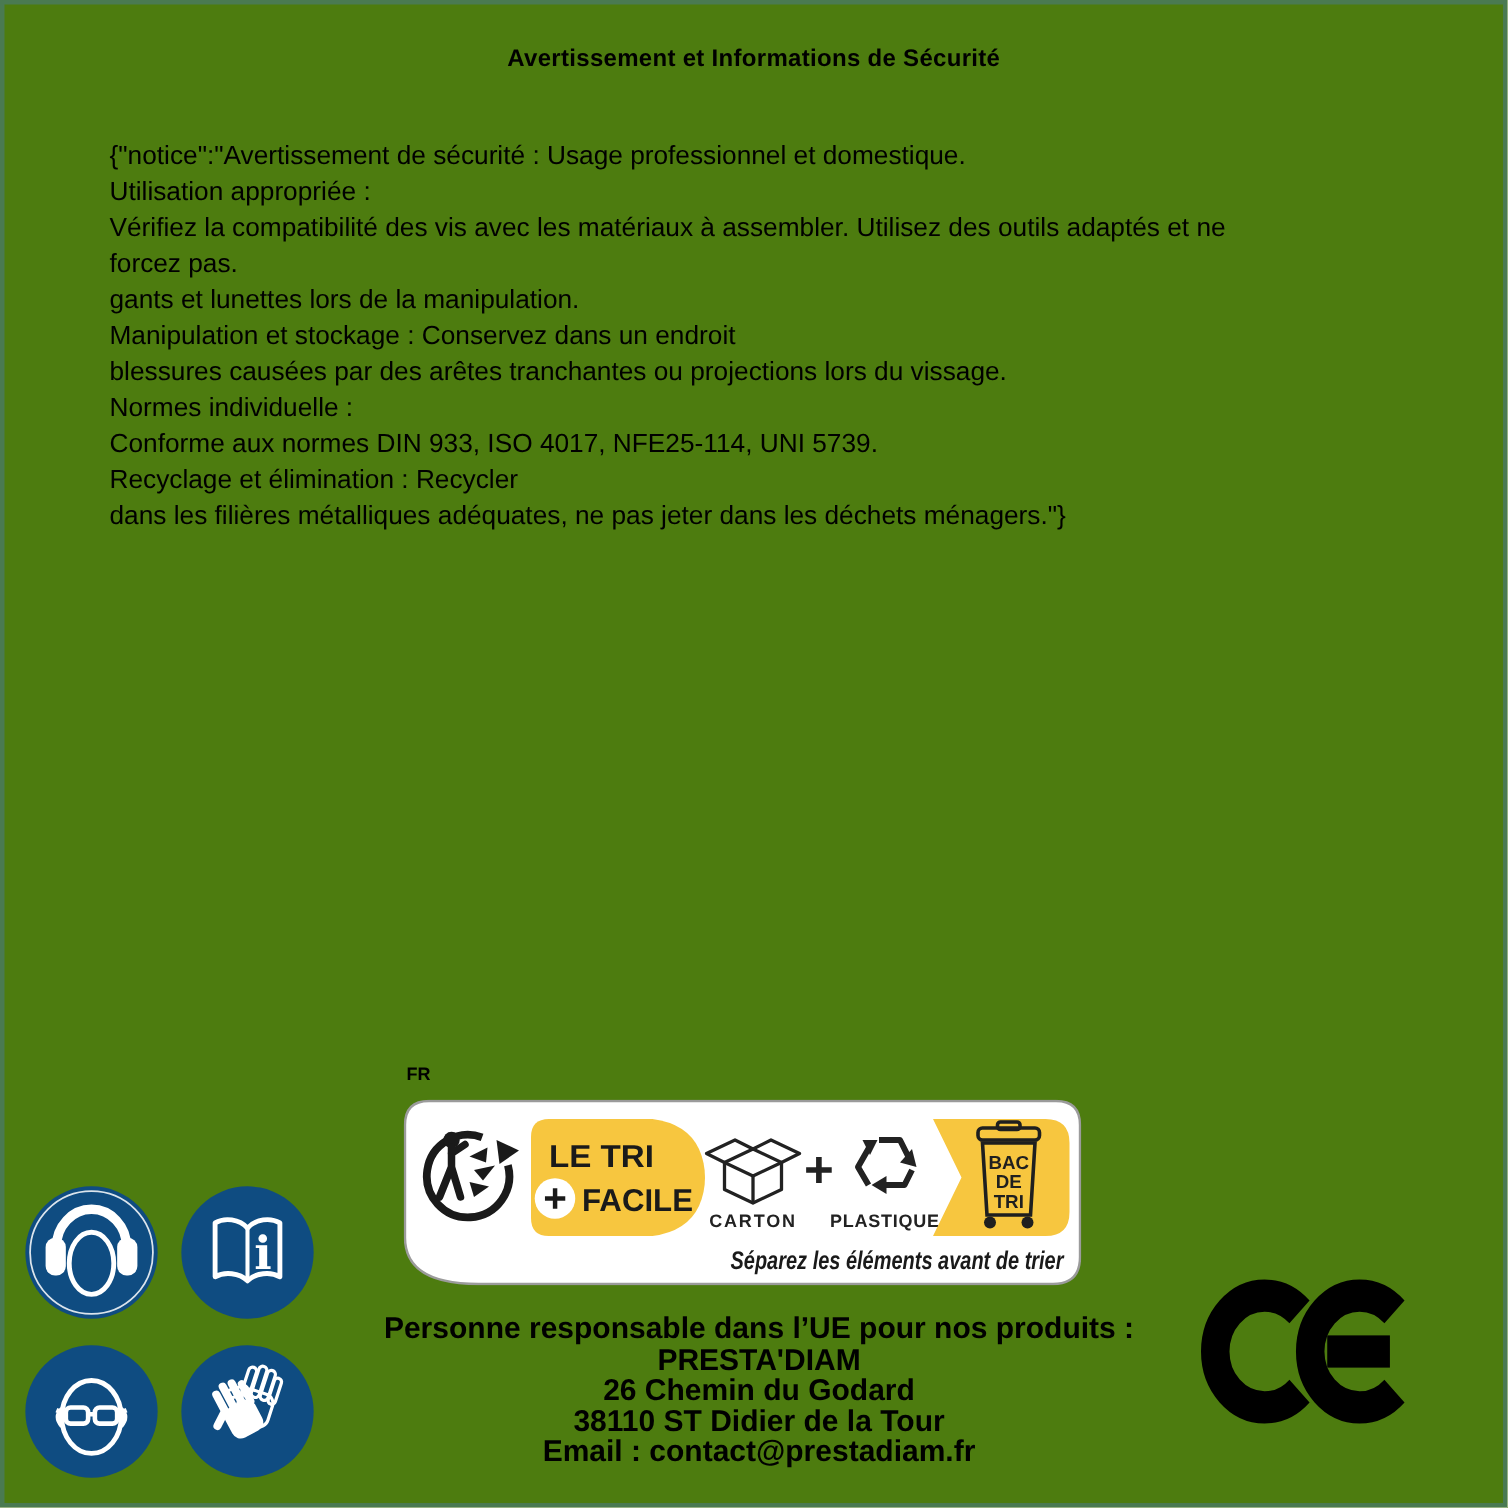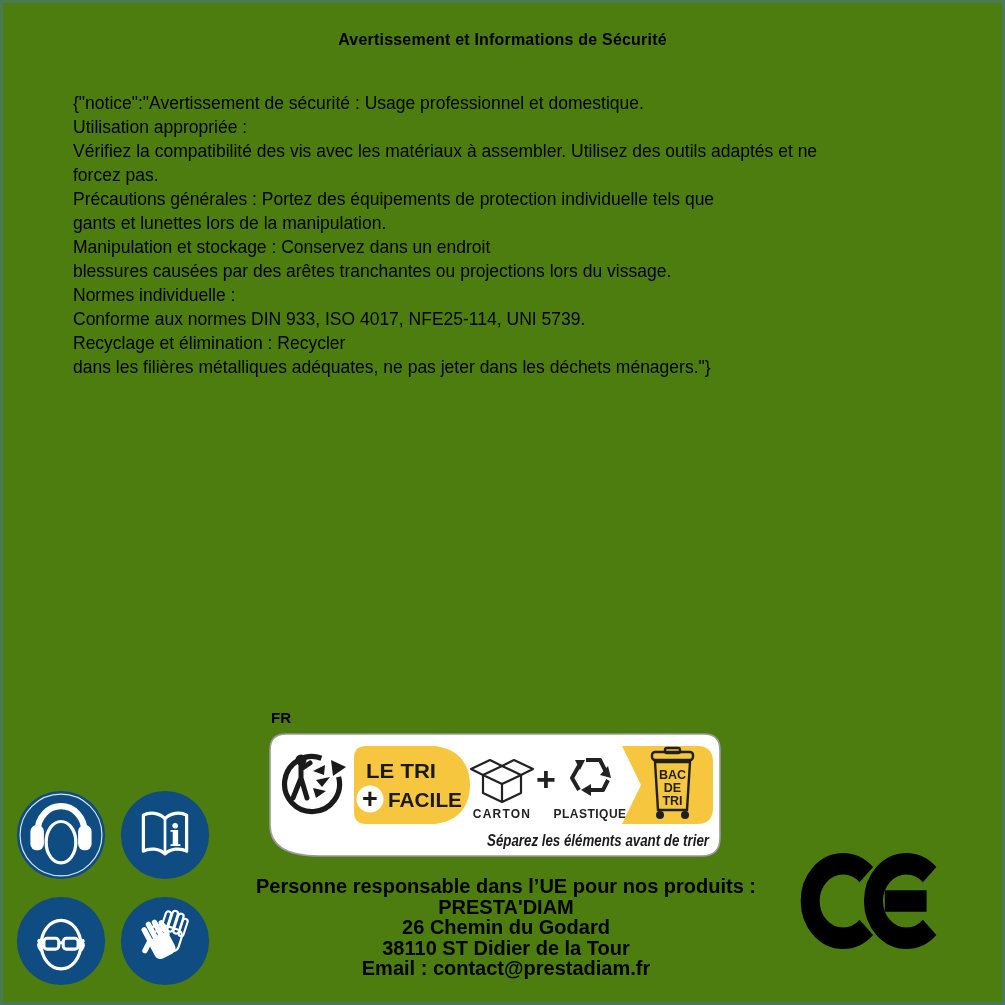--- a/index.html
+++ b/index.html
@@ -17,21 +17,21 @@
     font-size:17.5px; line-height:24px;
   }
   .icons-grid {
     position:absolute; left:13px; top:787px;
     display:grid; grid-template-columns:90px 90px; grid-auto-rows:90px;
     column-gap:14px; row-gap:16px;
   }
   .safety-icon { width:90px; height:90px; display:block; }
   .fr-label {
     position:absolute; left:268px; top:706px;
-    font-weight:bold; font-size:15px;
+    font-weight:bold; font-size:12px;
   }
   .tri-label { position:absolute; left:266px; top:730px; }
   .address {
     position:absolute; top:873px; left:203px; width:600px;
     text-align:center; font-weight:bold; font-size:20px; line-height:20.5px;
   }
   .ce { position:absolute; left:797px; top:845px; }
   svg { font-family:"Liberation Sans", sans-serif; }
   svg text { user-select:none; }
 </style>
@@ -40,21 +40,20 @@
 
 <div class="page">
 
   <div class="title">Avertissement et Informations de Sécurité</div>
 
   <div class="notice">
     <div>{"notice":"Avertissement de sécurité : Usage professionnel et domestique.</div>
     <div>Utilisation appropriée :</div>
     <div>Vérifiez la compatibilité des vis avec les matériaux à assembler. Utilisez des outils adaptés et ne</div>
     <div>forcez pas.</div>
-    <div>Précautions générales : Portez des équipements de protection individuelle tels que</div>
     <div>gants et lunettes lors de la manipulation.</div>
     <div>Manipulation et stockage : Conservez dans un endroit</div>
     <div>blessures causées par des arêtes tranchantes ou projections lors du vissage.</div>
     <div>Normes individuelle :</div>
     <div>Conforme aux normes DIN 933, ISO 4017, NFE25-114, UNI 5739.</div>
     <div>Recyclage et élimination : Recycler</div>
     <div>dans les filières métalliques adéquates, ne pas jeter dans les déchets ménagers."}</div>
   </div>
 
   <div class="icons-grid">

